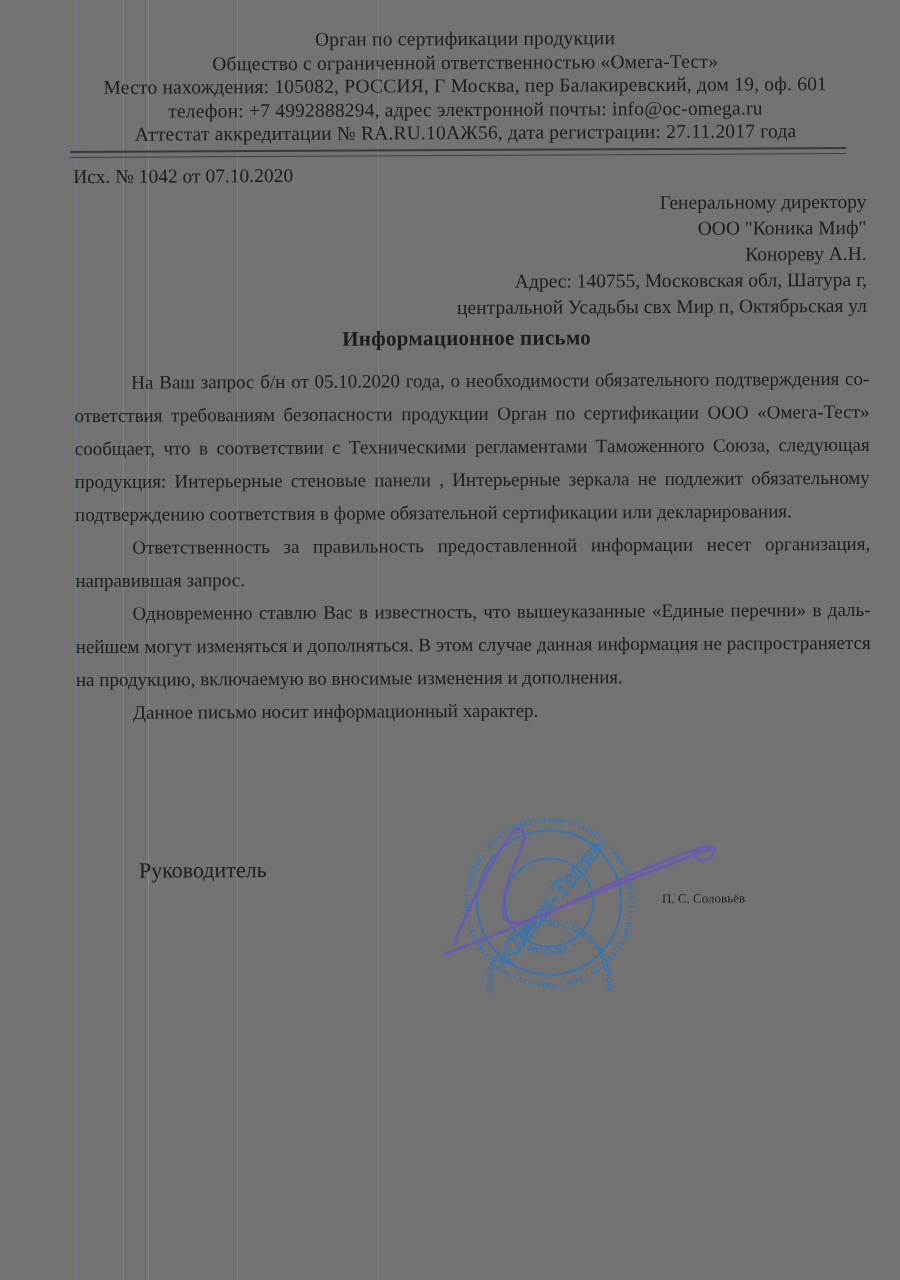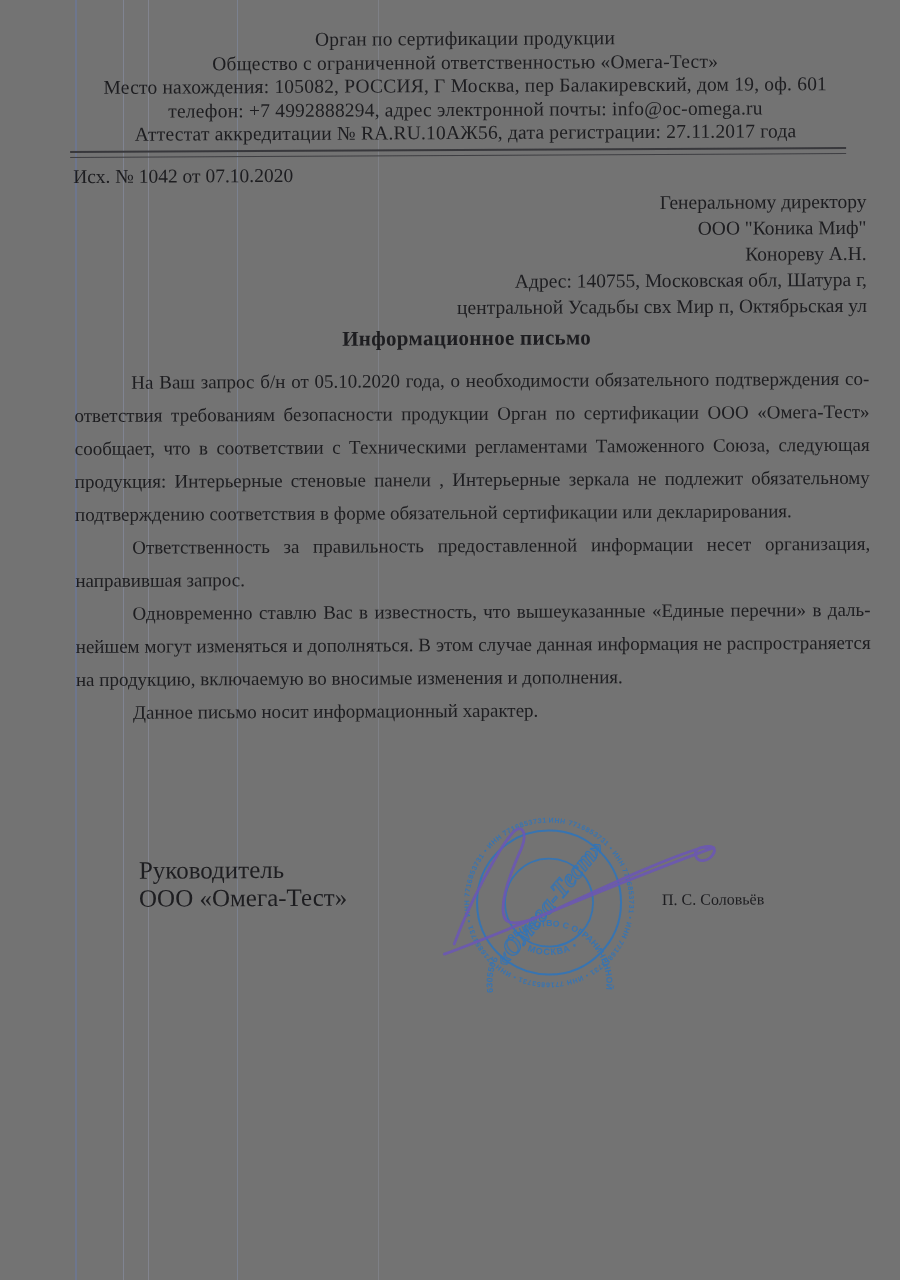--- a/index.html
+++ b/index.html
@@ -95,28 +95,28 @@
     text-align-last: justify;
     white-space: normal;
   }
   .body-line.first { text-indent: 57px; }
   .body-line.last  { text-align-last: left; }
 
   .sig-block {
     position: absolute;
     top: 855px;
     left: 137px;
-    font-size: 25px;
+    font-size: 22px;
     line-height: 28px;
   }
   .sig-name {
     position: absolute;
     top: 892px;
     left: 660px;
-    font-size: 16px;
+    font-size: 13px;
   }
 
   .stamp-wrap {
     position: absolute;
     top: 813px;
     left: 457px;
     width: 180px;
     height: 180px;
     opacity: 0.92;
   }
@@ -175,21 +175,20 @@
         <div class="body-line first">Ответственность за правильность предоставленной информации несет организация,</div>
         <div class="body-line last">направившая запрос.</div>
         <div class="body-line first">Одновременно ставлю Вас в известность, что вышеуказанные «Единые перечни» в даль-</div>
         <div class="body-line">нейшем могут изменяться и дополняться. В этом случае данная информация не распространяется</div>
         <div class="body-line last">на продукцию, включаемую во вносимые изменения и дополнения.</div>
         <div class="body-line first last">Данное письмо носит информационный характер.</div>
       </div>
 
     <div class="sig-block">
         <div class="sg-line">Руководитель</div>
-        <div class="sg-line">ООО «Омега-Тест»</div>
       </div>
 
     <div class="sig-name">П. С. Соловьёв</div>
 
     <div class="stamp-wrap">
       <svg viewBox="0 0 180 180" width="180" height="180">
         <defs>
           <path id="innRing" d="M 90 10 A 80 80 0 1 1 89.95 10.0001"></path>
           <path id="mainRing" d="M 49.7 130.3 A 57 57 0 1 1 49.65 130.35"></path>
           <path id="botRing" d="M 44 118 A 55.5 55.5 0 0 0 136 118"></path>

